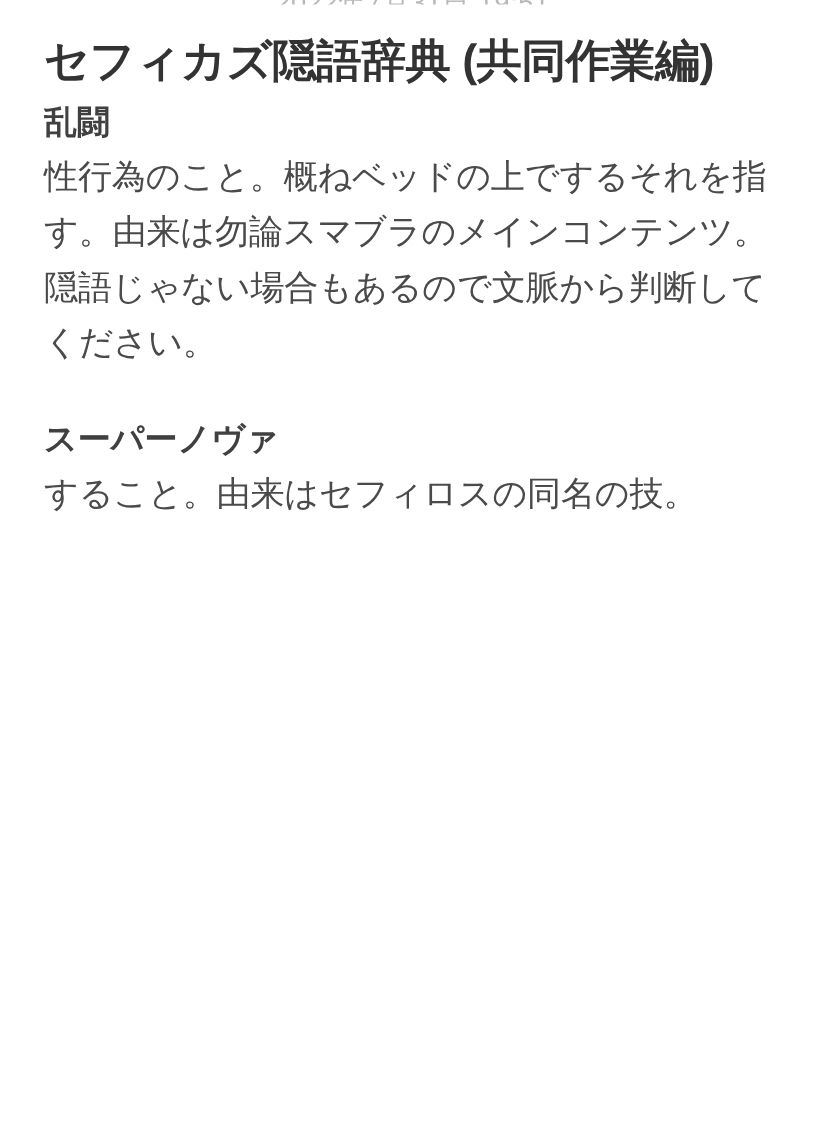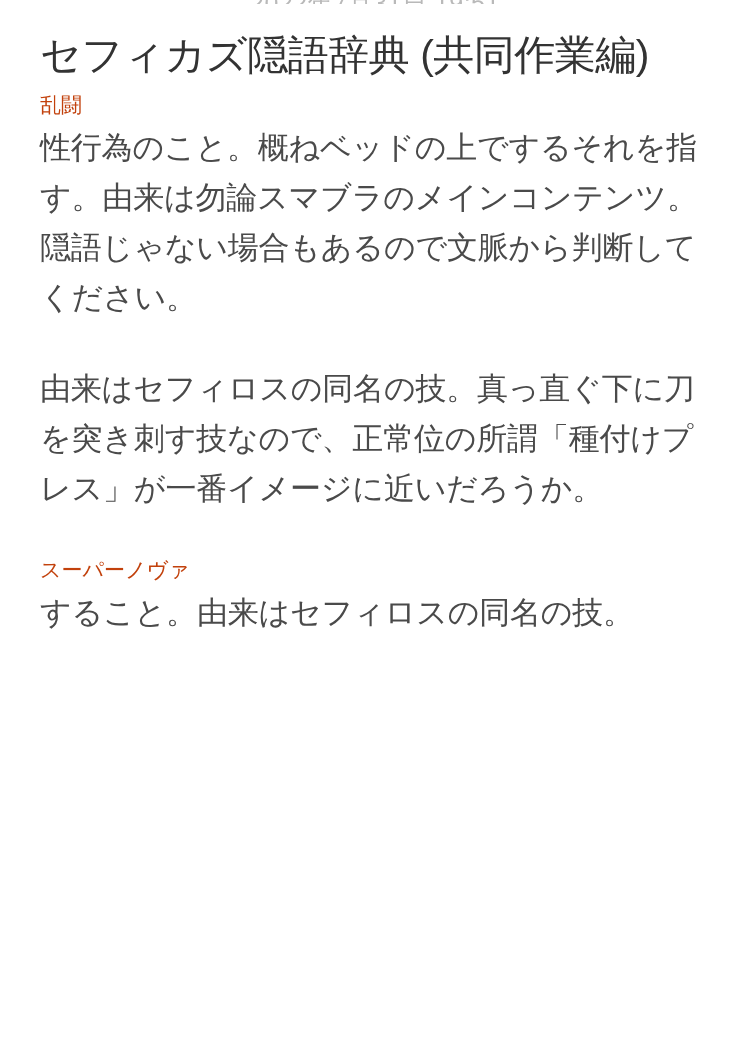--- a/index.html
+++ b/index.html
@@ -32,36 +32,36 @@
     color: #b9b9b9;
     letter-spacing: 0.5px;
     overflow: hidden;
     height: 16px;
     line-height: 30px;
   }
   .doc-title {
     margin: 0;
     padding-top: 30px;
     font-size: 41px;
-    font-weight: normal;
+    font-weight: bold;
     line-height: 1.25;
     color: #333333;
     letter-spacing: -0.5px;
   }
   .entry {
     margin-top: 8px;
   }
   .entry + .entry {
     margin-top: 40px;
   }
   .entry-term {
-    font-size: 21px;
-    font-weight: normal;
+    font-size: 30px;
+    font-weight: bold;
     line-height: 1.5;
-    color: #c2410c;
+    color: #404040;
     margin: 0 0 2px 0;
   }
   .entry-def {
     font-size: 31px;
     line-height: 1.62;
     color: #4a4a4a;
     margin: 0;
     letter-spacing: -0.2px;
     font-family: Liberation Serif, serif;
   }
@@ -78,21 +78,20 @@
 
   <h1 class="doc-title">セフィカズ隠語辞典 (共同作業編)</h1>
 
   <div class="entry">
     <div class="entry-term">乱闘</div>
     <p class="entry-def">性行為のこと。概ねベッドの上でするそれを指す。由来は勿論スマブラのメインコンテンツ。隠語じゃない場合もあるので文脈から判断してください。</p>
   </div>
 
 
   <div class="entry">
-    <p class="entry-def">由来はセフィロスの同名の技。真っ直ぐ下に刀を突き刺す技なので、正常位の所謂「種付けプレス」が一番イメージに近いだろうか。</p>
   </div>
 
   <div class="entry">
     <div class="entry-term">スーパーノヴァ</div>
     <p class="entry-def">
       <span class="line">すること。由来はセフィロスの同名の技。</span>
     </p>
   </div>
 
 </div>

